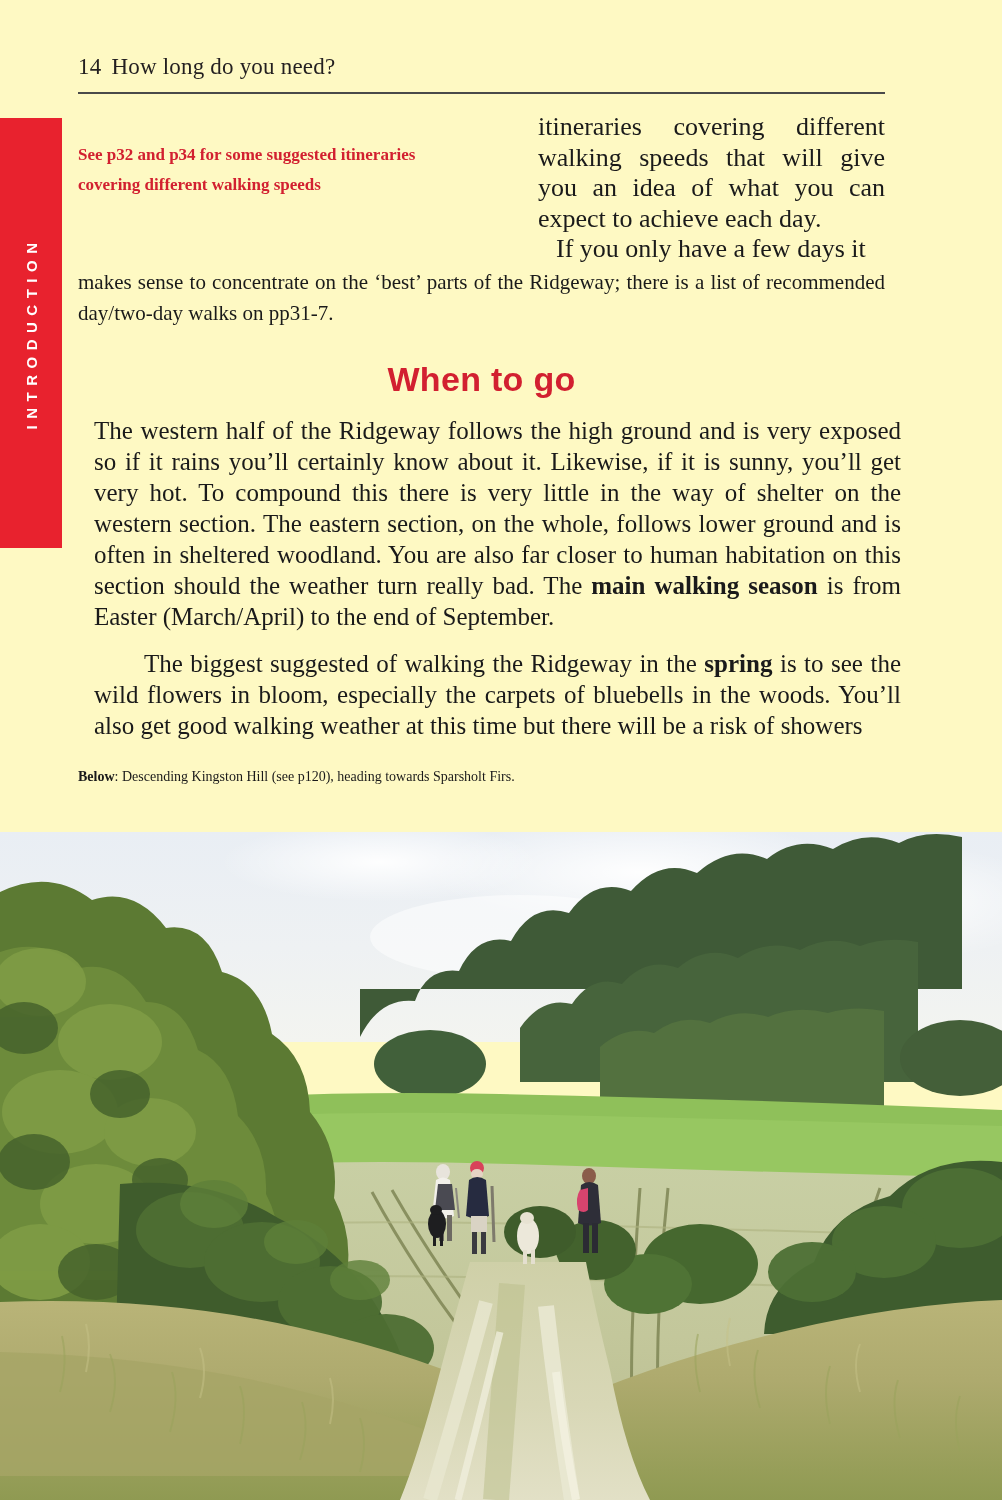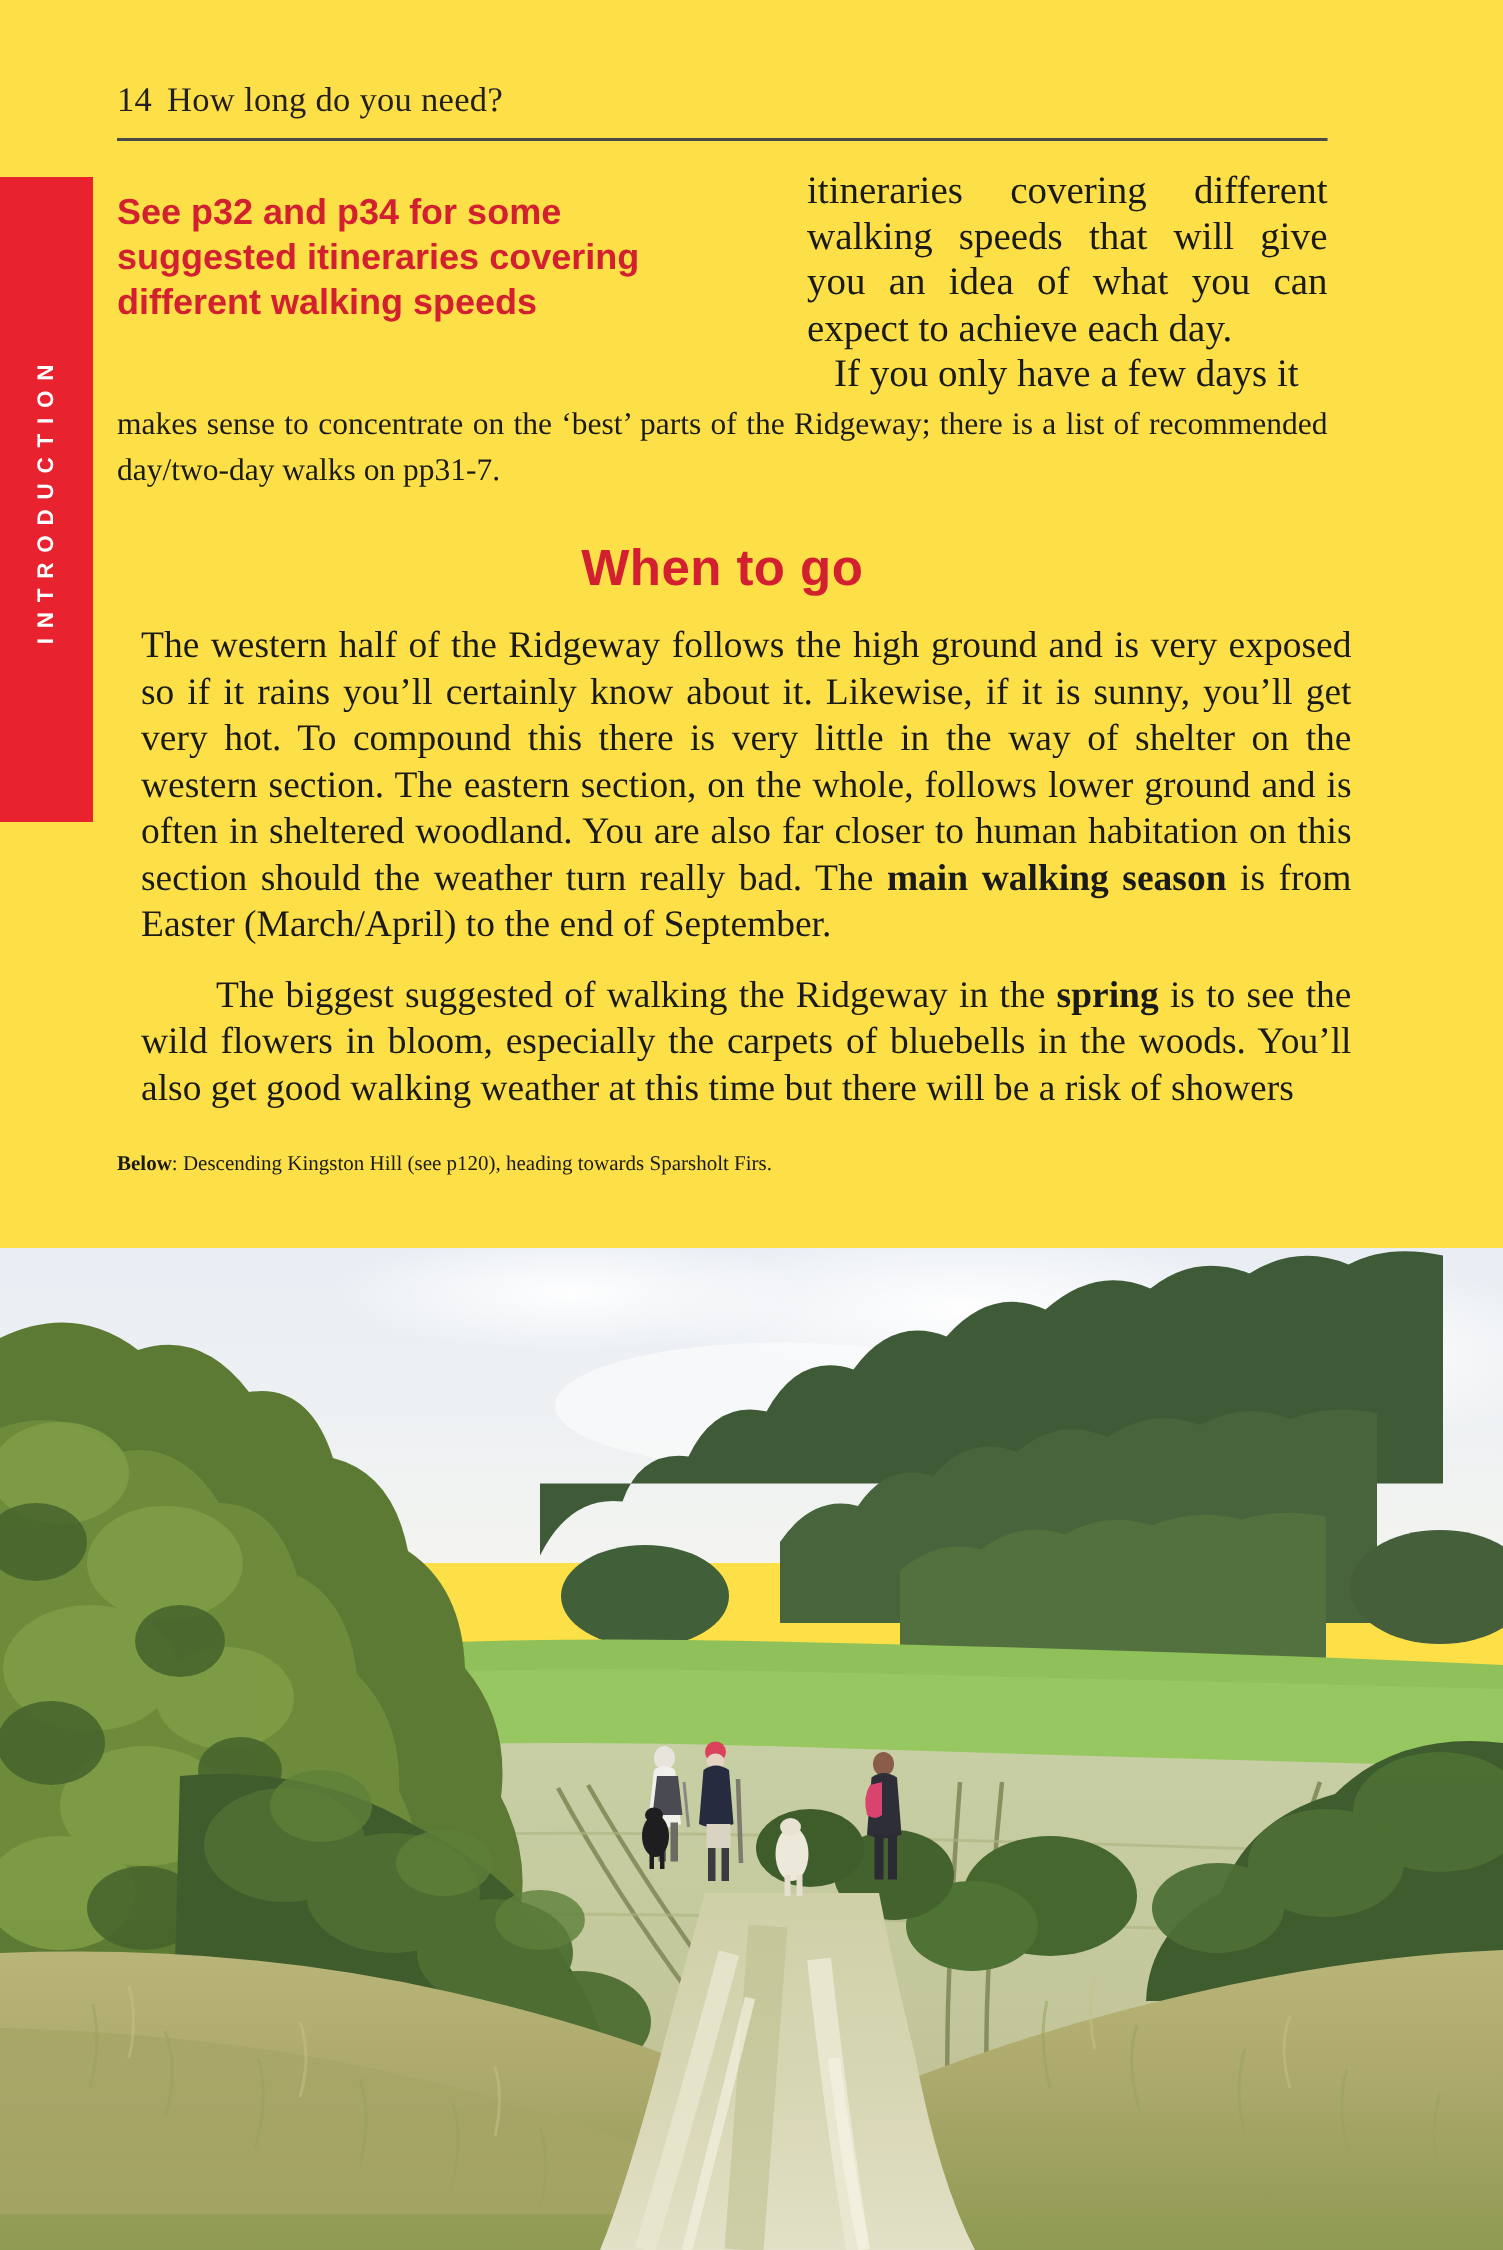--- a/index.html
+++ b/index.html
@@ -15,21 +15,21 @@
     font-family: "Liberation Serif", serif;
     color: #1a1a1a;
   }
 
   
   .page {
     position: absolute;
     inset: 0;
     width: 1002px;
     height: 1500px;
-    background: #fde047;
+    background: #fef9c3;
   }
 
   
   .running-head {
     position: absolute;
     left: 78px;
     top: 54px;
     width: 807px;
     font-family: "Liberation Serif", serif;
     font-size: 23px;
@@ -79,26 +79,26 @@
 
   
   .wrap-row {
     position: relative;
     width: 807px;
     height: 155px;
   }
   .pullquote {
     position: absolute;
     left: 0;
-    top: 15px;
+    top: 28px;
     width: 390px;
     color: #d22030;
-    font-family: Liberation Sans, sans-serif;
+    font-family: Liberation Serif, serif;
     font-weight: bold;
-    font-size: 24px;
+    font-size: 17px;
     line-height: 30px;
   }
   .intro-col {
     position: absolute;
     left: 460px;
     top: 0;
     width: 347px;
     font-size: 26px;
     line-height: 30.5px;
     text-align: justify;

